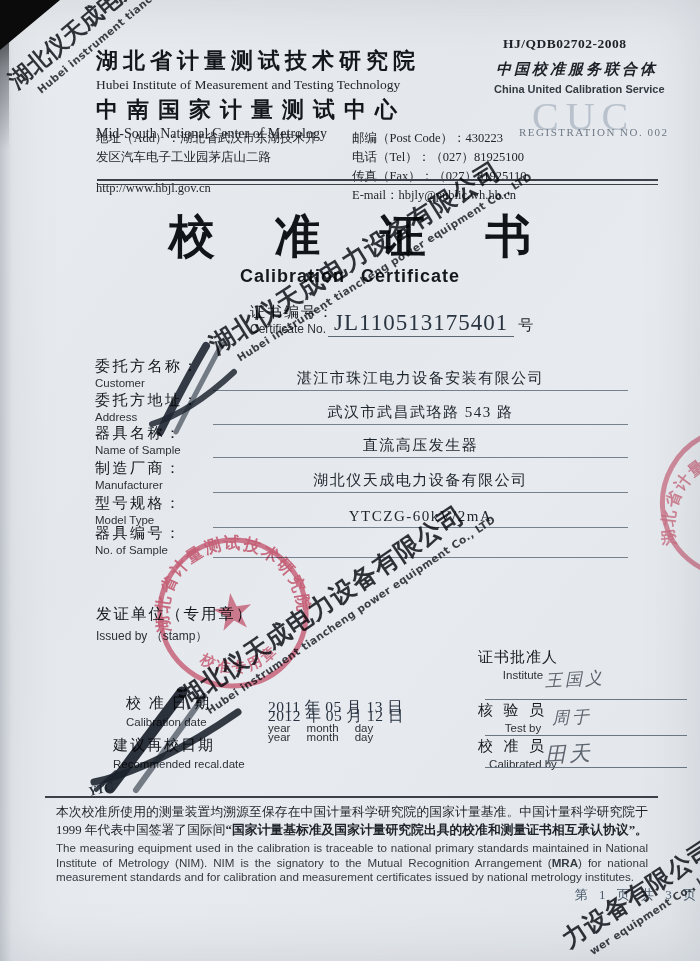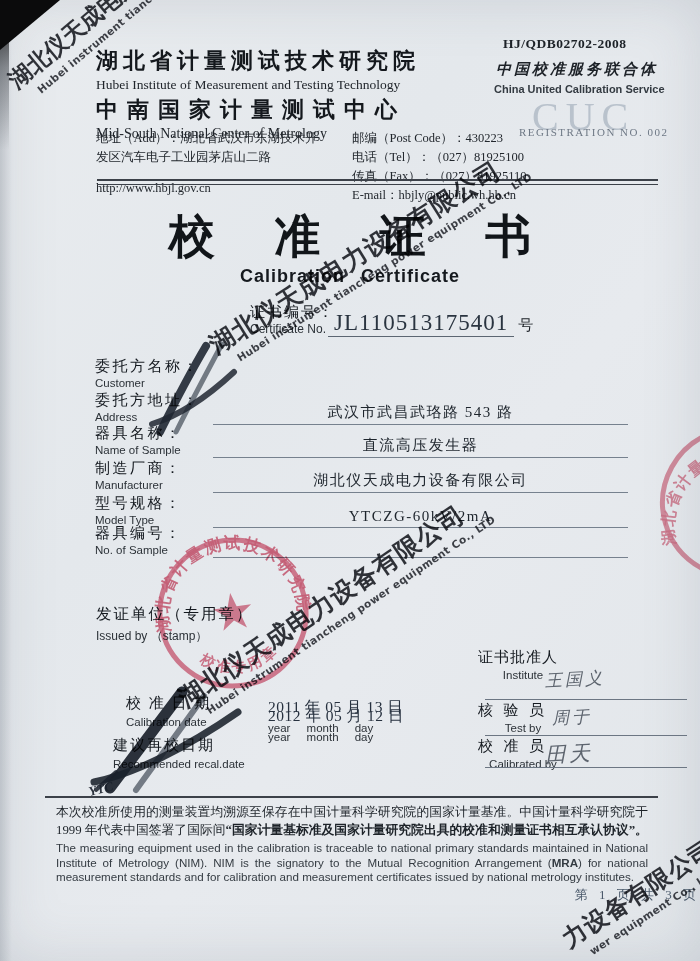--- a/index.html
+++ b/index.html
@@ -108,20 +108,21 @@
   </div>
   <div class="abs" style="left:328px;top:310px;">
     <span class="certno-value">JL110513175401</span><span class="certno-suffix">号</span>
   </div>
 
   <div class="abs field-row" style="top:357px;">
     <div class="flabel">
         <div class="cn">委托方名称：</div>
         <div class="en">Customer</div>
       </div>
+    <div class="fline"><span class="fvalue">湛江市珠江电力设备安装有限公司</span></div>
   </div>
   <div class="abs field-row" style="top:391px;">
     <div class="flabel">
         <div class="cn">委托方地址：</div>
         <div class="en">Address</div>
       </div>
     <div class="fline"><span class="fvalue">武汉市武昌武珞路 543 路</span></div>
   </div>
   <div class="abs field-row" style="top:424px;">
     <div class="flabel">

